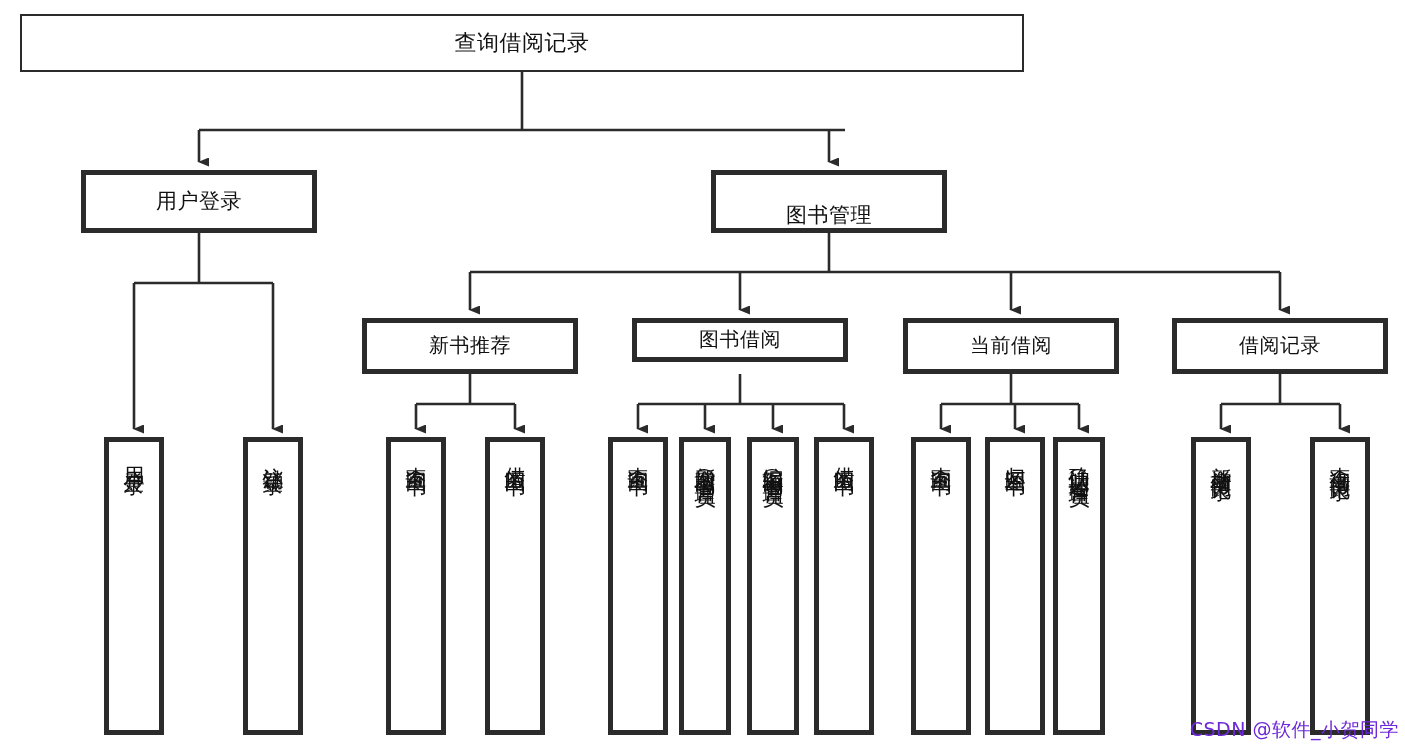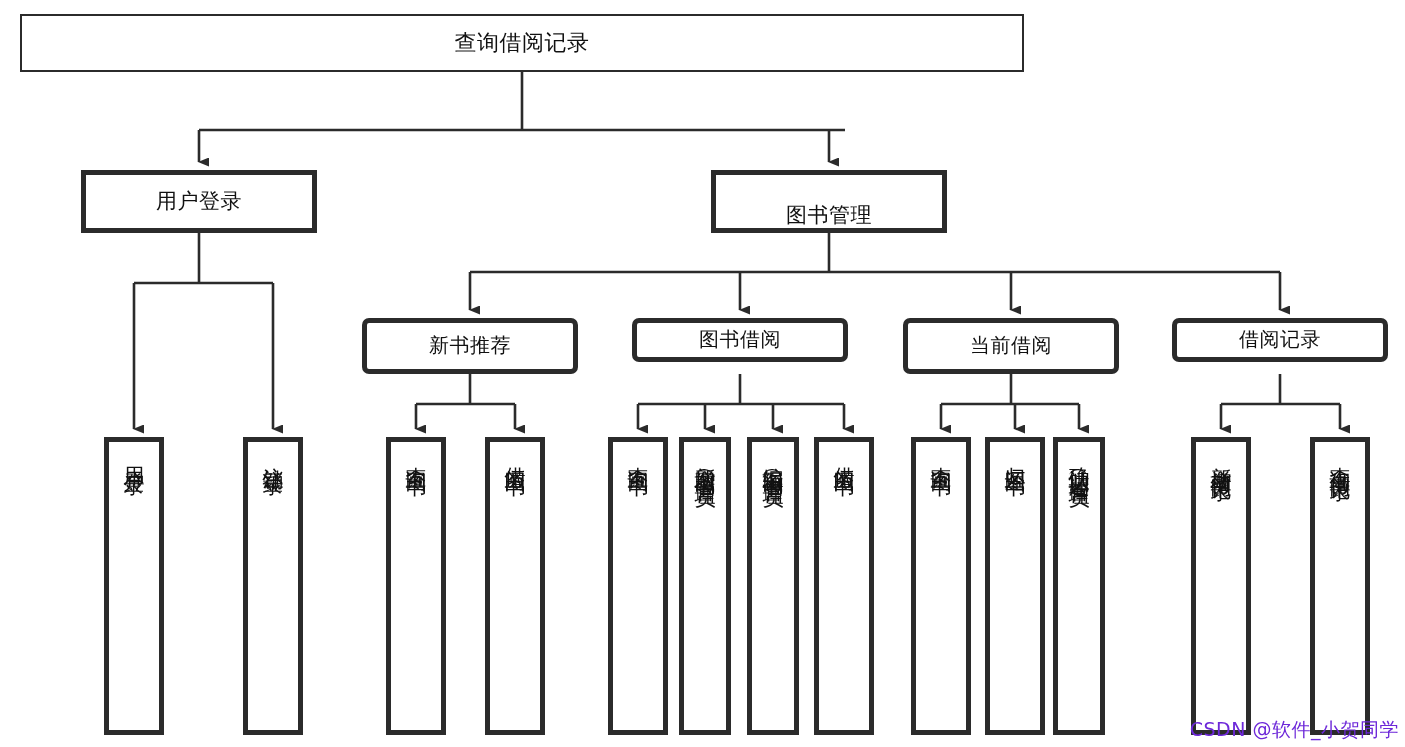--- a/index.html
+++ b/index.html
@@ -30,21 +30,21 @@
     display:flex;
     align-items:center;
     justify-content:center;
     z-index:2;
   }
   .node.root{
     border-width:2px;
     font-size:22px;
   }
   .node.lvl2{ font-size:21px; }
-  .node.lvl3{ font-size:20px;border-radius:7px; }
+  .node.lvl3{ font-size:20px; }
   .node.leaf{
     font-size:21px;
     align-items:flex-start;
     justify-content:center;
     padding-top:8px;
   }
   .node-label{
     line-height:1.18;
     letter-spacing:0.5px;
     white-space:nowrap;
@@ -140,21 +140,21 @@
 
   <div class="node lvl3" style="left: 362px; top: 318px; width: 216px; height: 56px; border-color: rgb(43, 43, 43); background: rgb(255, 255, 255); color: rgb(17, 17, 17);">
     <span class="node-label">新书推荐</span>
   </div>
   <div class="node lvl3" style="left: 632px; top: 318px; width: 216px; height: 44px; border-color: rgb(43, 43, 43); background: rgb(255, 255, 255); color: rgb(17, 17, 17);">
     <span class="node-label">图书借阅</span>
   </div>
   <div class="node lvl3" style="left: 903px; top: 318px; width: 216px; height: 56px; border-color: rgb(43, 43, 43); background: rgb(255, 255, 255); color: rgb(17, 17, 17);">
     <span class="node-label">当前借阅</span>
   </div>
-  <div class="node lvl3" style="left: 1172px; top: 318px; width: 216px; height: 44px; border-color: rgb(43, 43, 43); background: rgb(255, 255, 255); color: rgb(17, 17, 17);">
+  <div class="node lvl3" style="left: 1172px; top: 318px; width: 216px; height: 56px; border-color: rgb(43, 43, 43); background: rgb(255, 255, 255); color: rgb(17, 17, 17);">
     <span class="node-label">借阅记录</span>
   </div>
 
   <div class="node leaf" style="left: 104px; top: 437px; width: 60px; height: 298px; border-color: rgb(43, 43, 43); background: rgb(255, 255, 255); color: rgb(17, 17, 17);">
     <span class="node-label">用户登录</span>
   </div>
   <div class="node leaf" style="left: 243px; top: 437px; width: 60px; height: 298px; border-color: rgb(43, 43, 43); background: rgb(255, 255, 255); color: rgb(17, 17, 17);">
     <span class="node-label">注销登录</span>
   </div>
   <div class="node leaf" style="left: 386px; top: 437px; width: 60px; height: 298px; border-color: rgb(43, 43, 43); background: rgb(255, 255, 255); color: rgb(17, 17, 17);">

